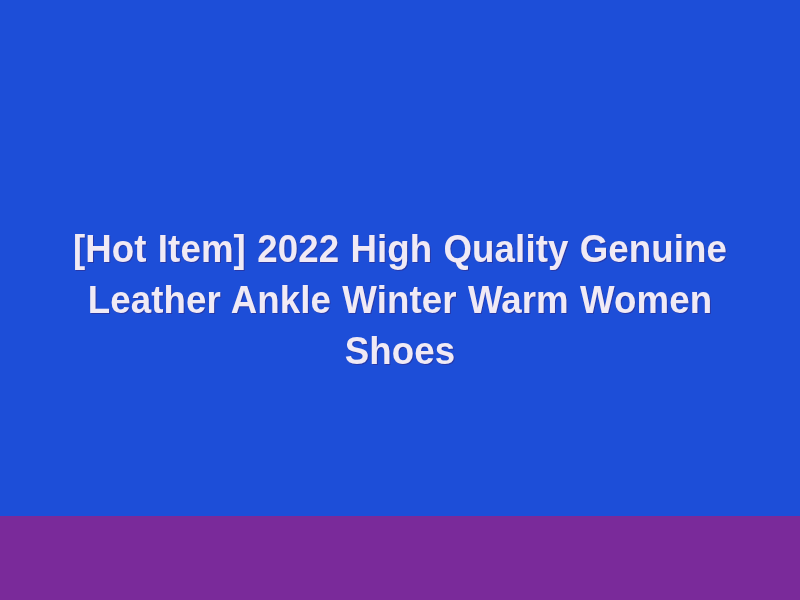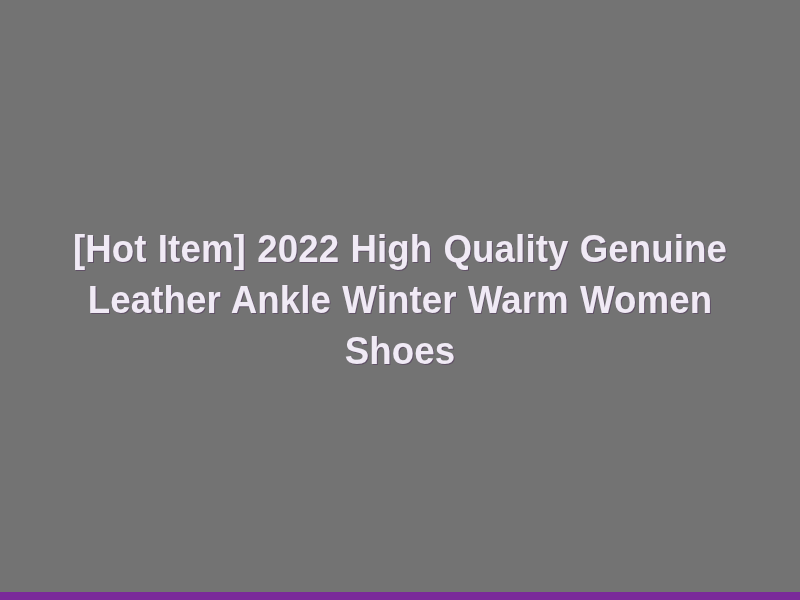--- a/index.html
+++ b/index.html
@@ -13,22 +13,22 @@
     overflow: hidden;
     background: #7a2a9a;
     font-family: "Liberation Sans", "DejaVu Sans", sans-serif;
   }
 
   
   #placeholder-banner {
     position: relative;
     box-sizing: border-box;
     width: 800px;
-    height: 592px;
-    background-color: #737373;
+    height: 516px;
+    background-color: #1d4ed8;
     display: flex;
     align-items: center;
     justify-content: center;
     padding-left: 36px;
   }
 
   
   #title-block {
     position: absolute;
     left: 0;

